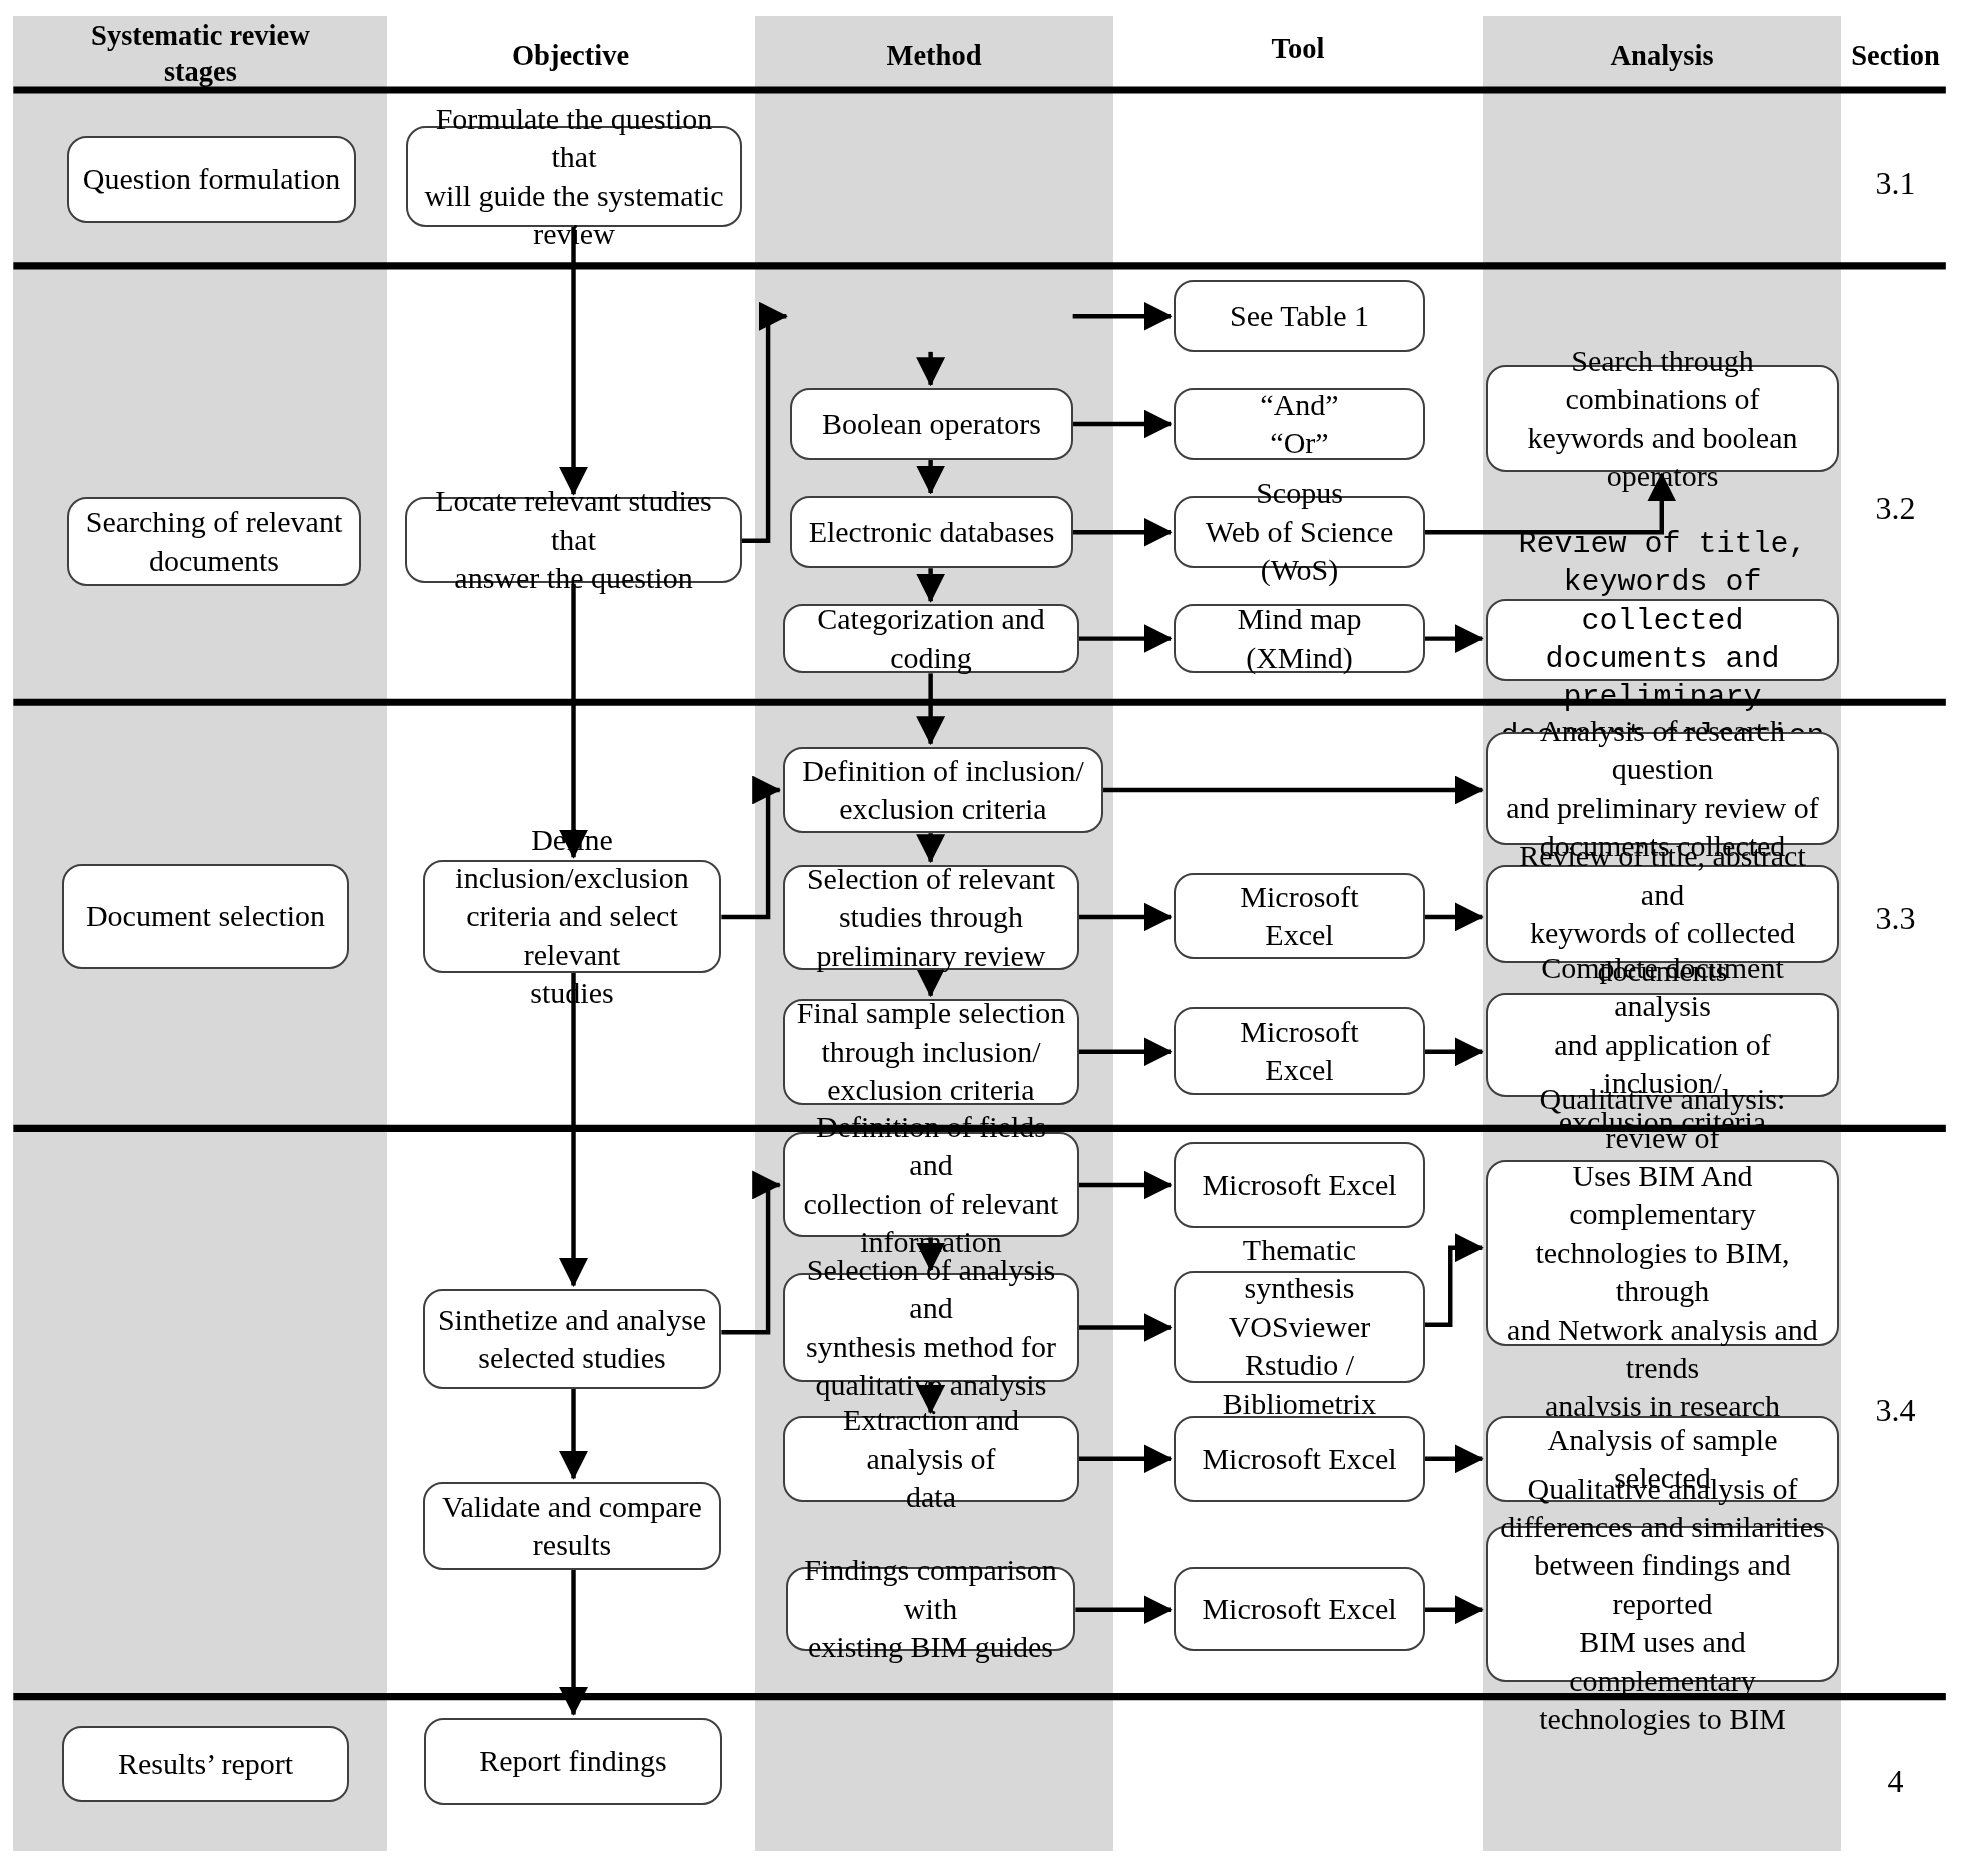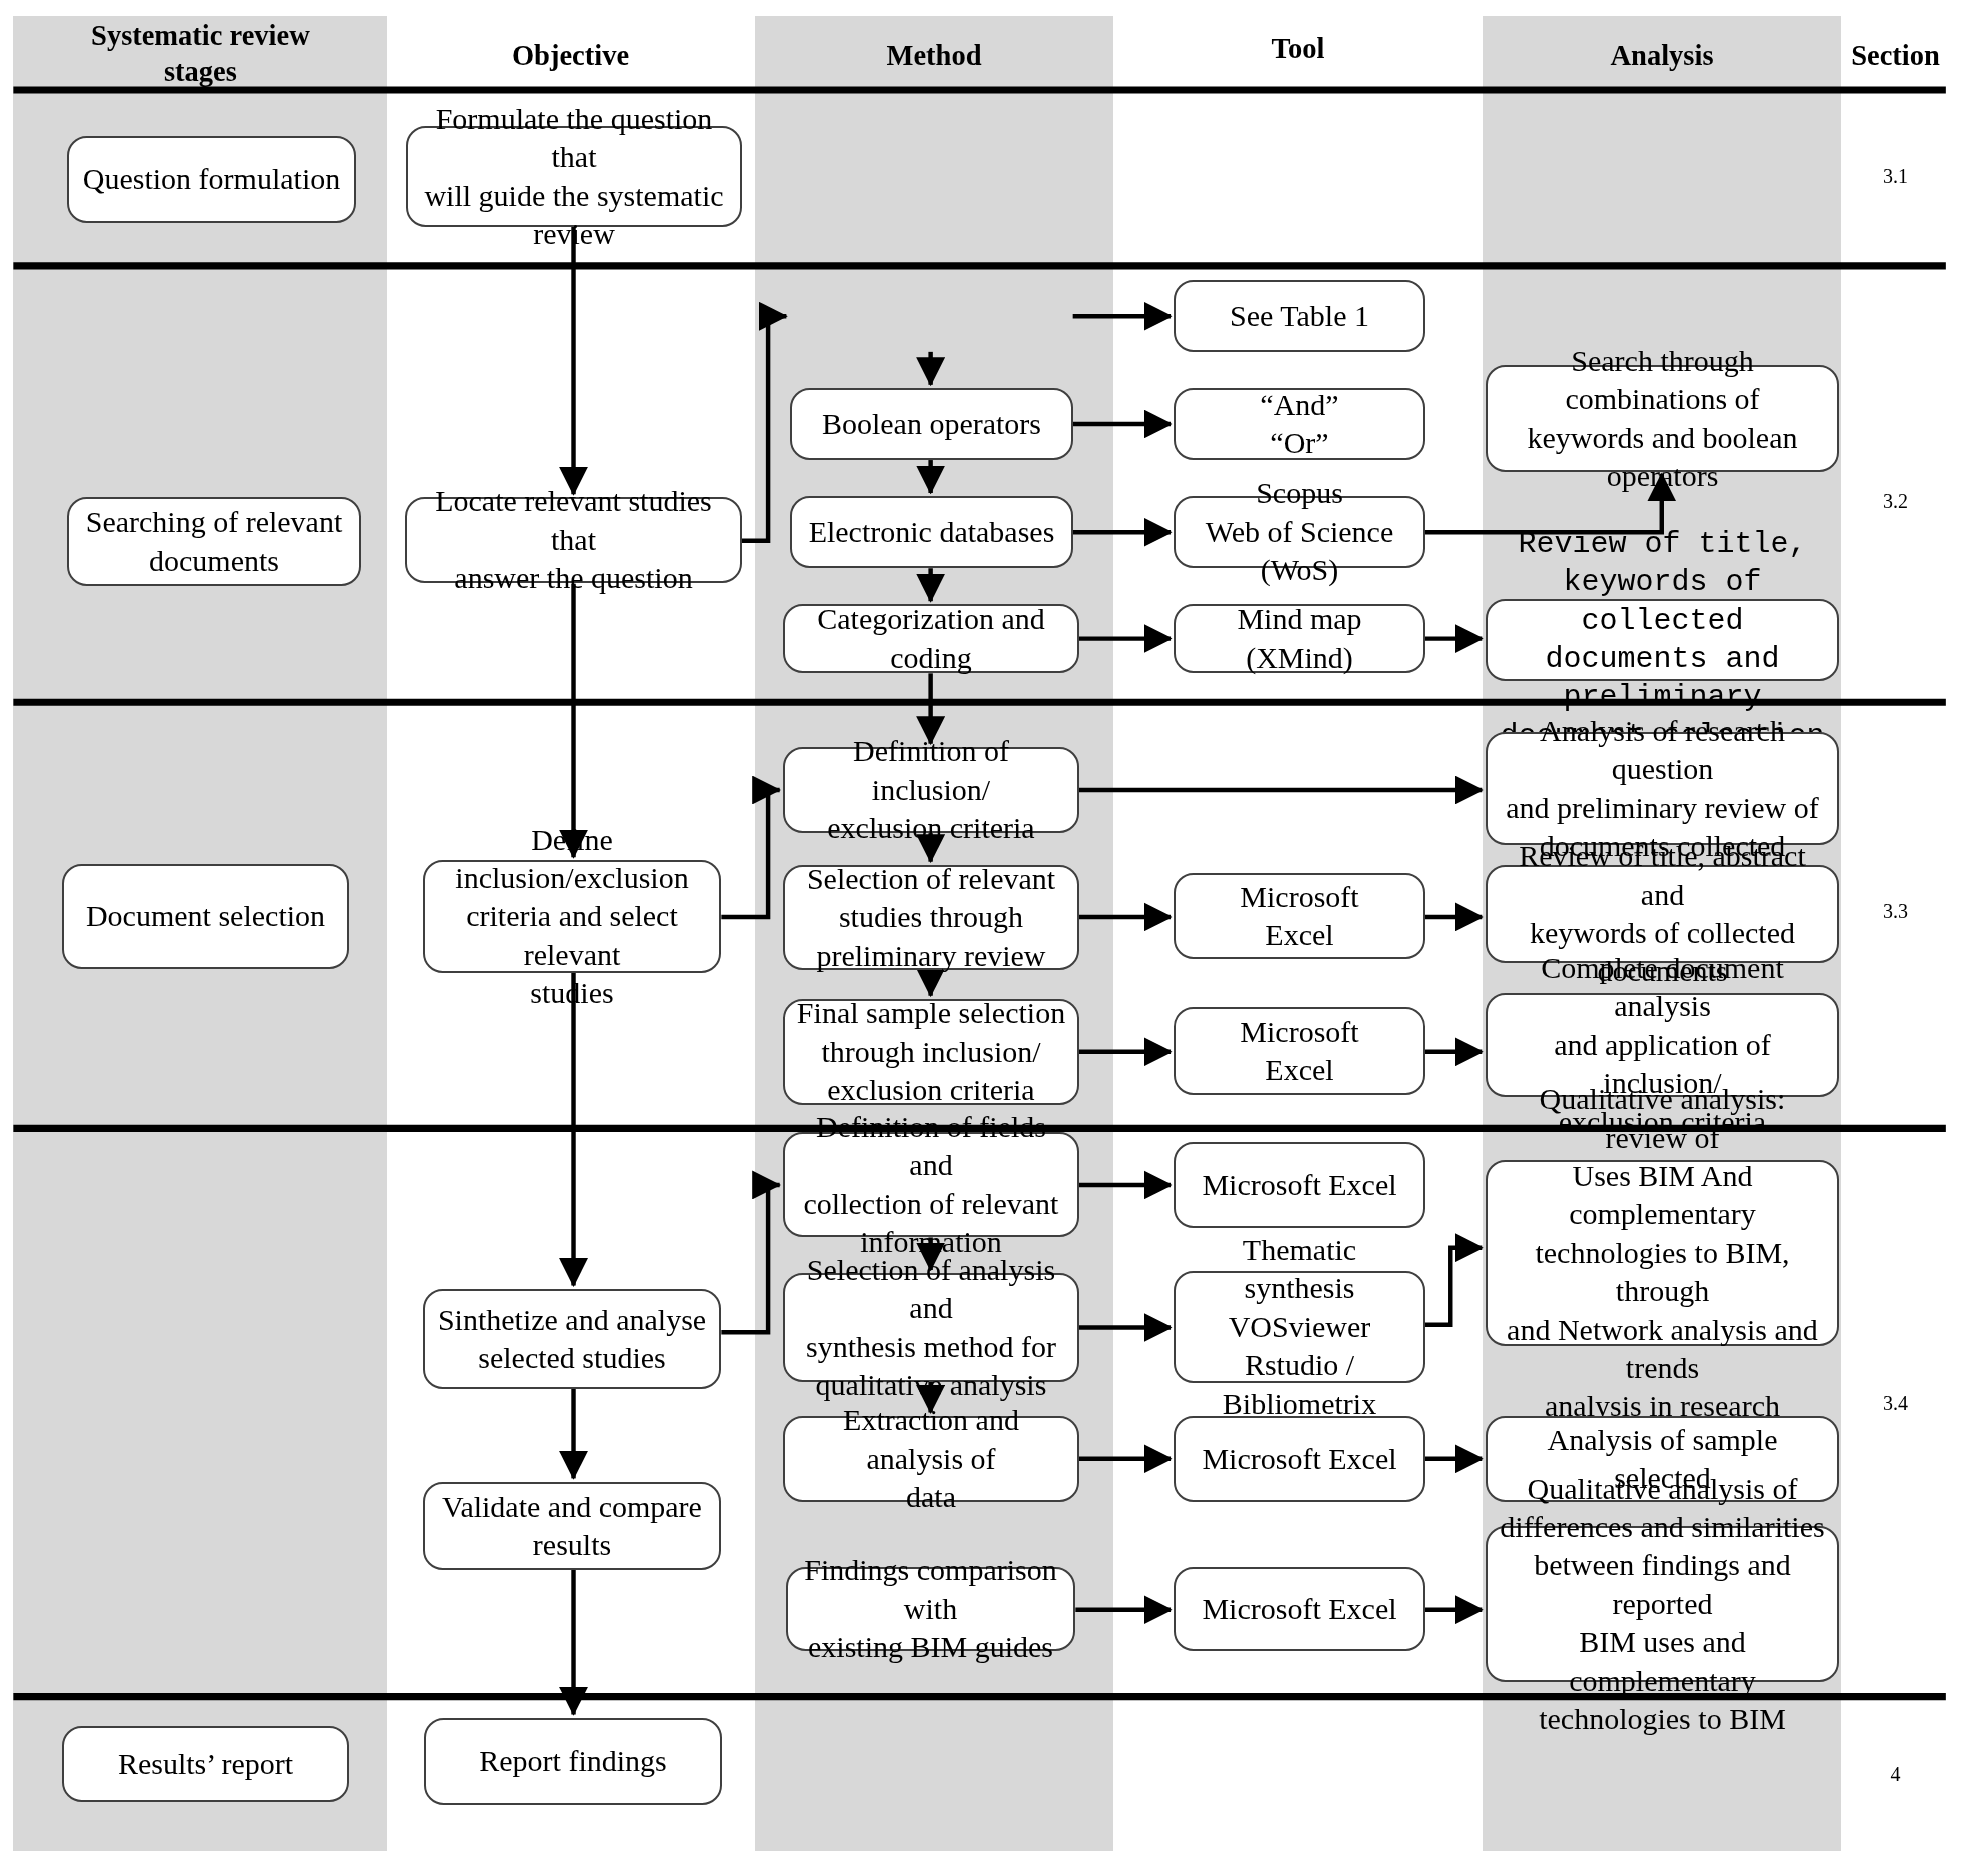--- a/index.html
+++ b/index.html
@@ -44,21 +44,21 @@
     line-height: 1.28;
     white-space: pre-line;
     padding: 4.5px 9.8px;
     color: #000;
   }
   .sec {
     position: absolute;
     left: 1841px;
     width: 109px;
     text-align: center;
-    font-size: 20px;
+    font-size: 32px;
     color: #000;
   }
   svg.overlay {
     position: absolute;
     left: 0;
     top: 0;
     width: 1965px;
     height: 1873px;
   }
   svg .sep { stroke: #000; stroke-width: 16; fill: none; }
@@ -162,21 +162,21 @@
 studies</div>
   <div class="box" style="left:423px; top:1289px; width:298px; height:100px;">Sinthetize and analyse
 selected studies</div>
   <div class="box" style="left:423px; top:1482px; width:298px; height:88px;">Validate and compare
 results</div>
   <div class="box" style="left:424px; top:1718px; width:298px; height:87px;">Report findings</div>
 
   <div class="box" style="left:790px; top:388px;  width:283px; height:72px;">Boolean operators</div>
   <div class="box" style="left:790px; top:496px; width:283px; height:72px;">Electronic databases</div>
   <div class="box" style="left:783px; top:604px; width:296px; height:69px;">Categorization and coding</div>
-  <div class="box" style="left:783px; top:747px; width:296px; height:86px;">Definition of inclusion/
+  <div class="box" style="left:783px; top:747px; width:320px; height:86px;">Definition of inclusion/
 exclusion criteria</div>
   <div class="box" style="left:783px; top:865px; width:296px; height:105px;">Selection of relevant
 studies through
 preliminary review</div>
   <div class="box" style="left:783px; top:999px; width:296px; height:106px;">Final sample selection
 through inclusion/
 exclusion criteria</div>
   <div class="box" style="left:783px; top:1132px; width:296px; height:105px;">Definition of fields and
 collection of relevant
 information</div>

